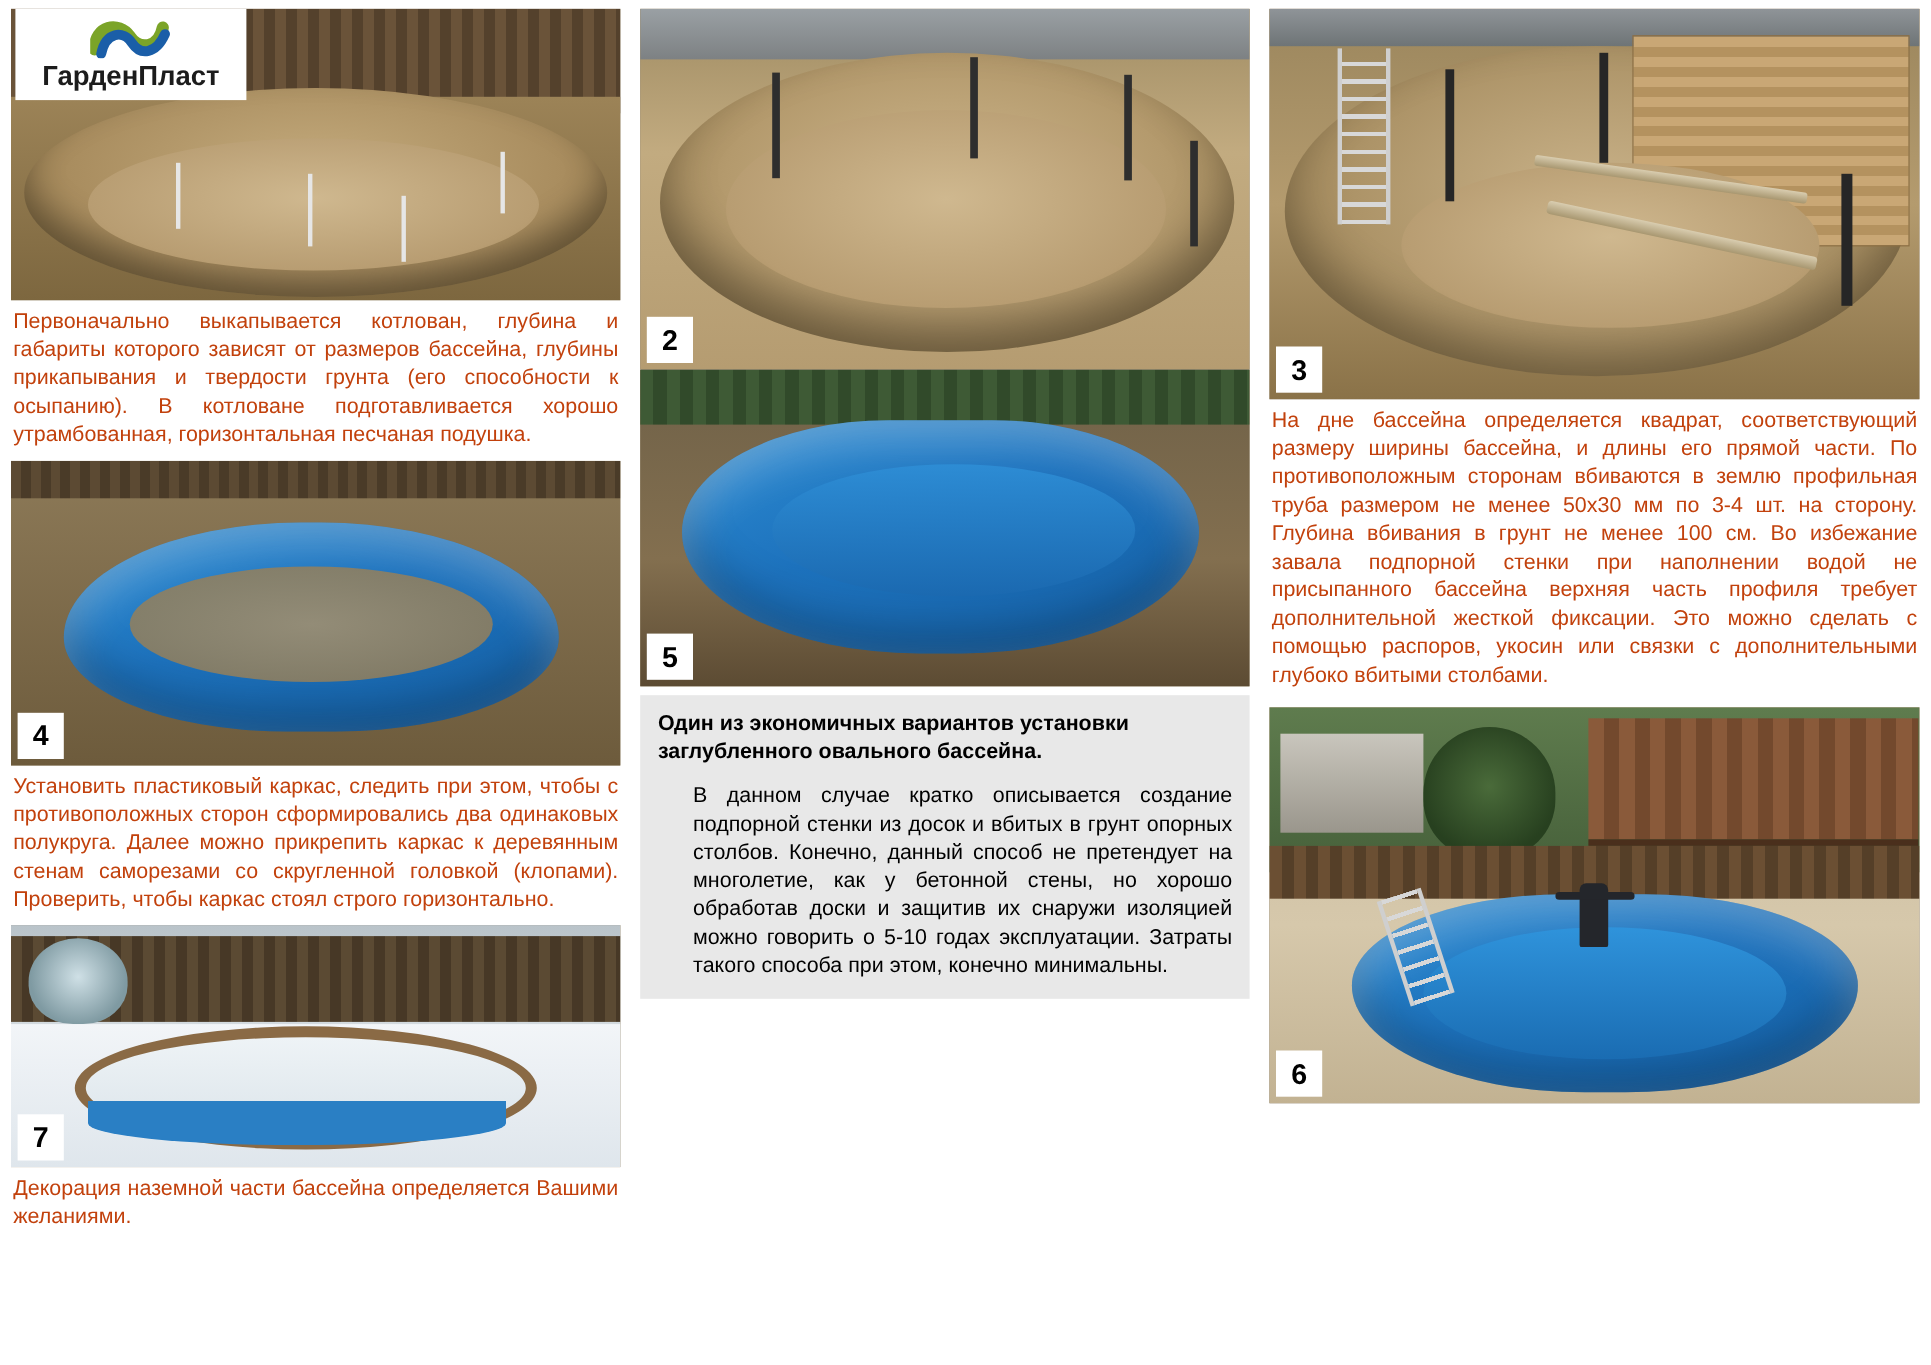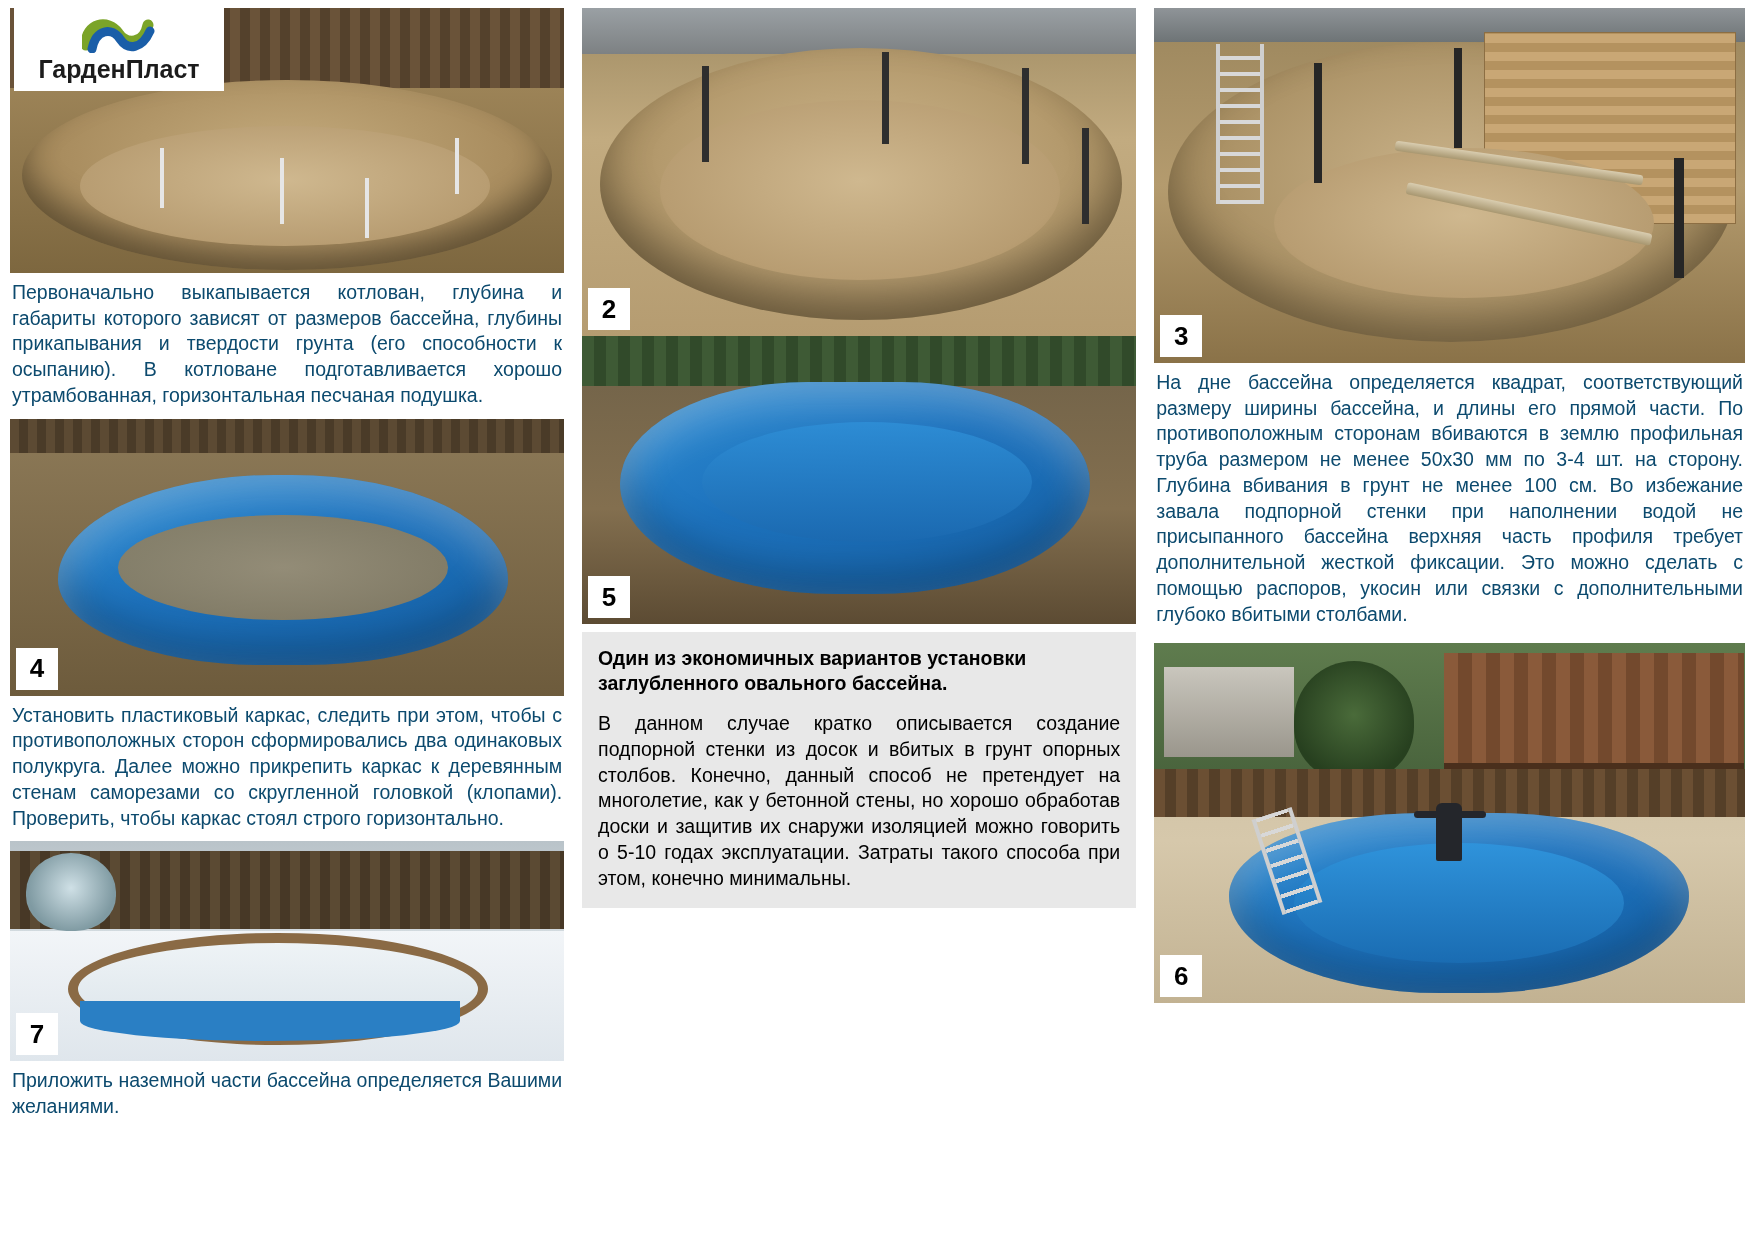--- a/index.html
+++ b/index.html
@@ -59,21 +59,21 @@
     align-items: center;
     justify-content: center;
     font-family: "Liberation Sans", sans-serif;
     z-index: 5;
   }
 
   .caption {
     font-size: 19.5px;
     line-height: 1.32;
     text-align: justify;
-    color: #0c4a6e;
+    color: #c2410c;
     padding: 7px 2px 10px 2px;
   }
 
   .logo-box {
     position: absolute;
     left: 14px;
     top: 8px;
     width: 210px;
     height: 83px;
     background: #ffffff;
@@ -104,20 +104,21 @@
   .note-title {
     font-size: 19.5px;
     font-weight: bold;
     line-height: 1.3;
     margin-bottom: 14px;
   }
   .note-body {
     font-size: 19.5px;
     line-height: 1.33;
     text-align: justify;
+    margin-left: 32px;
   }
 
   
   .pit {
     position: absolute;
     border-radius: 50%;
   }
   .fence {
     position: absolute;
     left: 0; right: 0; top: 0;
@@ -220,21 +221,21 @@
       <div class="photo" style="height:220px;">
         <div style="position:absolute; inset:0; background:linear-gradient(#b9c3c9 0%, #cfd7dc 35%, #eef2f5 100%);"></div>
         <div style="position:absolute; left:0; top:10px; right:0; height:78px; background:repeating-linear-gradient(90deg,#5b4a33 0,#5b4a33 10px,#473826 10px,#473826 20px);"></div>
         <div class="tree" style="left:16px; top:12px; width:90px; height:78px; background:radial-gradient(circle at 50% 45%, #cfe0e6, #7f9aa2 70%);"></div>
         <div class="snow" style="height:130px;"></div>
         <div style="position:absolute; left:58px; top:92px; width:400px; height:92px; border-radius:50%; background:linear-gradient(#eef3f6,#dbe4ea); border:10px solid #8a6a45;"></div>
         <div style="position:absolute; left:70px; top:160px; width:380px; height:40px; border-radius:0 0 50% 50%; background:#2a7fc4;"></div>
         <div class="badge">7</div>
       </div>
 
-      <div class="caption">Приложить наземной части бассейна определяется Вашими желаниями.</div>
+      <div class="caption">Декорация наземной части бассейна определяется Вашими желаниями.</div>
 
     </div>
 
     <div class="col col-2">
 
       <div class="photo" style="height:328px;">
         <div style="position:absolute; inset:0; background:linear-gradient(#a08c63 0%, #c2ab80 40%, #b59c71 100%);"></div>
         <div style="position:absolute; left:0; top:0; right:0; height:46px; background:linear-gradient(#9aa0a4,#7d8183);"></div>
         <div class="pit" style="left:18px; top:40px; width:522px; height:272px; background:radial-gradient(ellipse at 50% 45%, #cdb68c 0%, #b49a6d 55%, #8d7446 100%); box-shadow: inset 0 -26px 44px rgba(0,0,0,.35);"></div>
         <div class="sandfloor" style="left:78px; top:92px; width:400px; height:180px;"></div>

